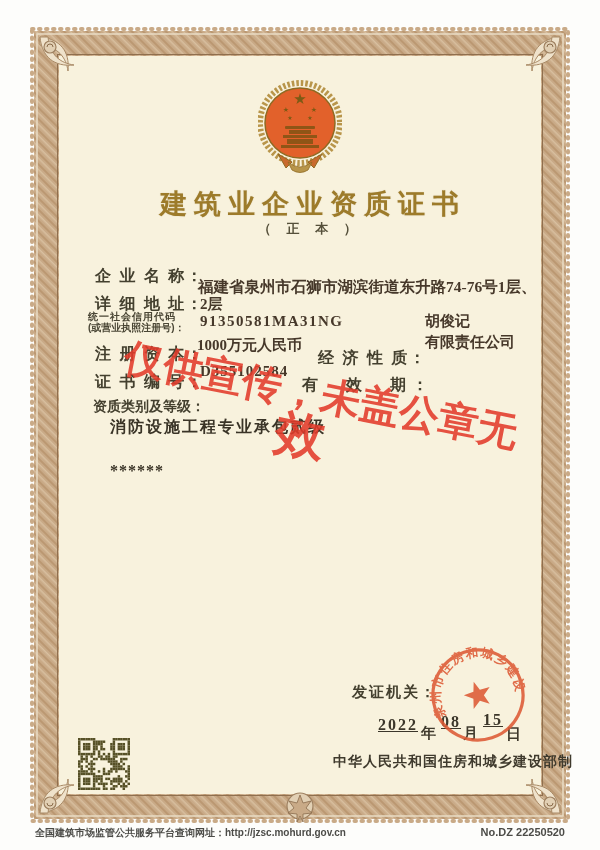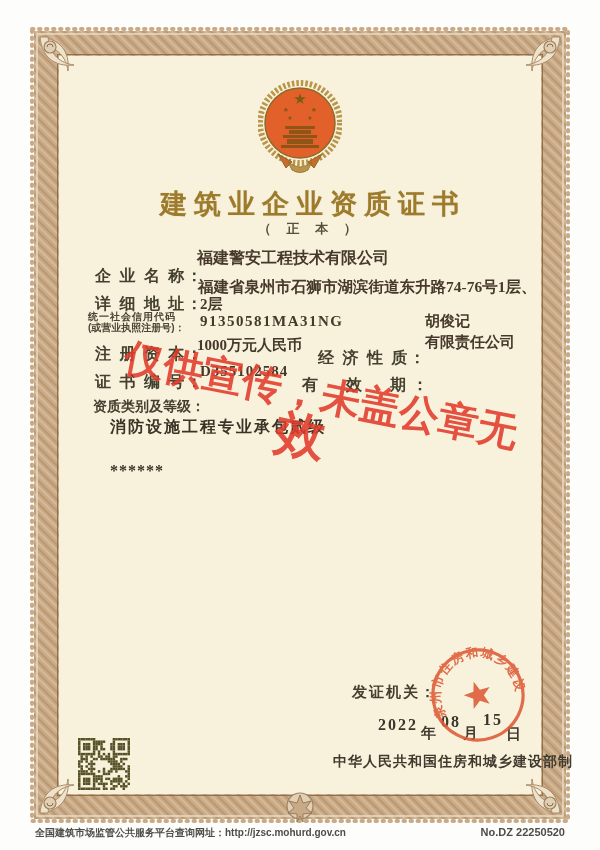--- a/index.html
+++ b/index.html
@@ -16,21 +16,21 @@
   .lbl{font-size:16px;font-weight:bold;color:#44402f;white-space:nowrap;letter-spacing:2px;}
   .lbl-sm{font-size:10px;font-weight:bold;color:#4a4635;white-space:nowrap;line-height:11px;}
   .val{font-size:15px;color:#46382a;white-space:nowrap;font-family:"Liberation Serif", serif;font-weight:bold;}
   .qline{font-size:16px;color:#3a3427;white-space:nowrap;font-weight:bold;letter-spacing:2px;
          font-family:"Liberation Serif", serif;}
   .wm{color:#e33b2b;font-weight:bold;opacity:.88;white-space:nowrap;z-index:60;
       font-family:"Liberation Serif", serif;transform-origin:left top;}
   .footer-txt{font-size:10px;font-weight:bold;color:#4c4c48;white-space:nowrap;}
   .ministry{font-size:14px;font-weight:bold;color:#3f3a2d;letter-spacing:1px;white-space:nowrap;}
   .datechar{font-size:15px;font-weight:bold;color:#3f3a2d;}
-  .datenum{font-size:16px;font-weight:bold;color:#3b362a;font-family:"Liberation Serif", serif;letter-spacing:2px;}
+  .datenum{font-size:16px;font-weight:bold;color:#3b362a;font-family:"Liberation Serif", serif;letter-spacing:2px;text-decoration:underline;}
   .content{z-index:30;}
 </style>
 </head>
 <body>
 
 <div class="page">
 
   <div class="paper"></div>
 
   <svg class="abs" style="left:0;top:0;z-index:5;" width="600" height="850" viewBox="0 0 600 850">
@@ -83,21 +83,20 @@
       <rect x="23" y="67" width="38" height="3"></rect>
     </g>
     <path d="M20,76 l8,14 6,-6 Z" fill="#c96a2e" stroke="#8f6a22" stroke-width="1"></path>
     <path d="M64,76 l-8,14 -6,-6 Z" fill="#c96a2e" stroke="#8f6a22" stroke-width="1"></path>
     <path d="M30,84 q12,10 24,0 l-4,8 q-8,5 -16,0 Z" fill="#b8954a" stroke="#8f6a22" stroke-width=".8"></path>
   </svg>
 
   <div class="abs content title" style="left:160px;top:186px;">建筑业企业资质证书</div>
   <div class="abs content subtitle" style="left:258px;top:220px;">（ 正 本 ）</div>
 
-  <div class="abs content val" style="left:197px;top:248px;font-size:16px;">福建警安工程技术有限公司</div>
   <div class="abs content lbl" style="left:95px;top:266px;">企 业 名 称：</div>
 
   <div class="abs content val" style="left:198px;top:277px;font-size:15.5px;">福建省泉州市石狮市湖滨街道东升路74-76号1层、</div>
   <div class="abs content lbl" style="left:95px;top:294px;">详 细 地 址：</div>
   <div class="abs content val" style="left:200px;top:295px;">2层</div>
 
   <div class="abs content lbl-sm" style="left:88px;top:311px;letter-spacing:1px;">统一社会信用代码</div>
   <div class="abs content lbl-sm" style="left:88px;top:322px;">(或营业执照注册号)：</div>
   <div class="abs content val" style="left:200px;top:313px;letter-spacing:1.5px;">91350581MA31NG</div>
   <div class="abs content val" style="left:425px;top:312px;">胡俊记</div>

